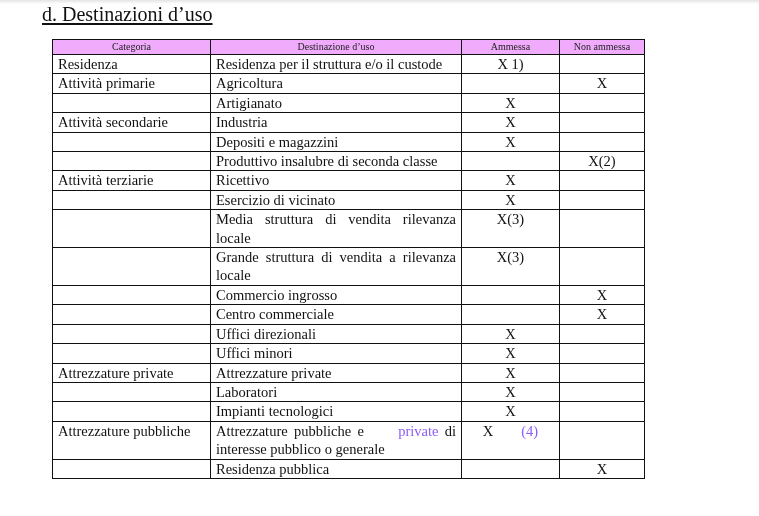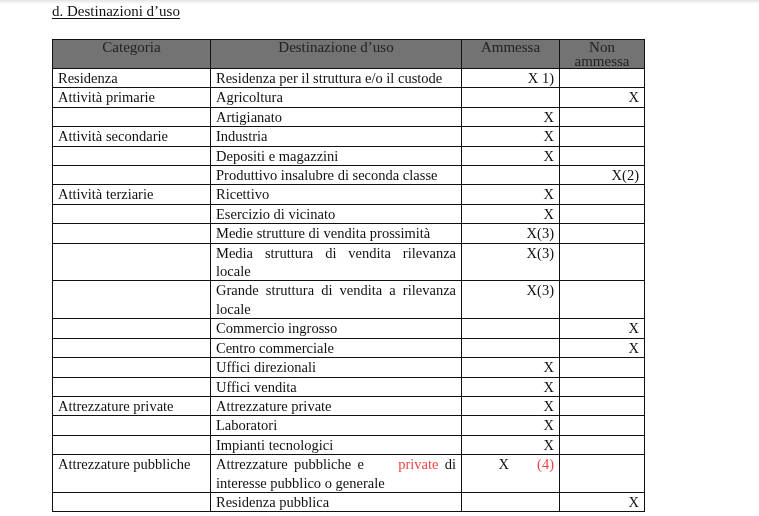--- a/index.html
+++ b/index.html
@@ -8,53 +8,53 @@
       background: #ffffff;
       font-family: "Liberation Serif", serif;
       color: #111;
       position: relative;
     }
     .top-shade {
       position: absolute; left: 0; top: 0; width: 759px; height: 4px;
       background: linear-gradient(#e4e4e4, #ffffff);
     }
     .section-title {
-      position: absolute; left: 52px; top: 3px;
-      font-size: 15px; text-decoration: underline;
+      position: absolute; left: 42px; top: 3px;
+      font-size: 20px; text-decoration: underline;
       text-underline-offset: 2px; white-space: nowrap;
     }
     table.uses {
       position: absolute; left: 52px; top: 39px;
       border-collapse: collapse;
       table-layout: fixed;
     }
     table.uses td, table.uses th {
       border: 1.2px solid #111;
       padding: 0 5px;
       font-size: 14.5px;
       line-height: 18.4px;
       vertical-align: top;
       font-weight: normal;
     }
     table.uses th {
-      background: #737373;
-      font-size: 15px;
+      background: #f0abfc;
+      font-size: 10px;
       line-height: 14px;
       text-align: center;
       color: #222;
       padding: 0 8px;
     }
     .c1 { width: 158px; }
     .c2 { width: 251px; }
     .c3 { width: 98px; }
     .c4 { width: 85px; }
     td.dest { text-align: justify; }
     td.dest.wrap { text-align-last: left; }
-    td.mark { text-align: right; vertical-align: bottom; }
-    .red { color: #ef4444; margin-left: 28px; }
+    td.mark { text-align: center; vertical-align: bottom; }
+    .red { color: #8b5cf6; margin-left: 28px; }
   </style>
 </head>
 <body>
 
 <div class="top-shade"></div>
 
 <div class="section-title">d. Destinazioni d’uso</div>
 
 <table class="uses">
   <colgroup>
@@ -115,26 +115,20 @@
       <td class="mark"></td>
     </tr>
     <tr>
       <td></td>
       <td class="dest">Esercizio di vicinato</td>
       <td class="mark">X</td>
       <td class="mark"></td>
     </tr>
     <tr>
       <td></td>
-      <td class="dest">Medie strutture di vendita prossimità</td>
-      <td class="mark">X(3)</td>
-      <td class="mark"></td>
-    </tr>
-    <tr>
-      <td></td>
       <td class="dest wrap">Media struttura di vendita rilevanza locale</td>
       <td class="mark">X(3)</td>
       <td class="mark"></td>
     </tr>
     <tr>
       <td></td>
       <td class="dest wrap">Grande struttura di vendita a rilevanza locale</td>
       <td class="mark">X(3)</td>
       <td class="mark"></td>
     </tr>
@@ -151,21 +145,21 @@
       <td class="mark">X</td>
     </tr>
     <tr>
       <td></td>
       <td class="dest">Uffici direzionali</td>
       <td class="mark">X</td>
       <td class="mark"></td>
     </tr>
     <tr>
       <td></td>
-      <td class="dest">Uffici vendita</td>
+      <td class="dest">Uffici minori</td>
       <td class="mark">X</td>
       <td class="mark"></td>
     </tr>
     <tr>
       <td>Attrezzature private</td>
       <td class="dest">Attrezzature private</td>
       <td class="mark">X</td>
       <td class="mark"></td>
     </tr>
     <tr>

